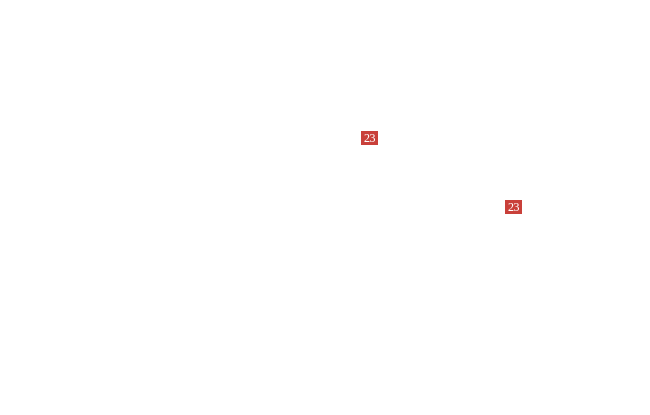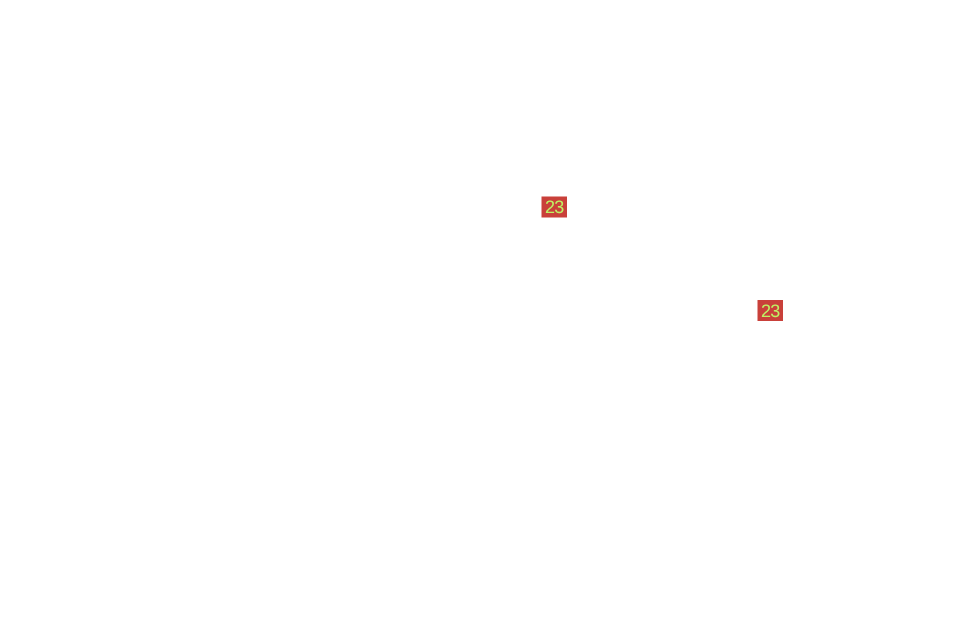--- a/index.html
+++ b/index.html
@@ -15,26 +15,27 @@
       position: relative;
       width: 650px;
       height: 415px;
       background: #ffffff;
     }
     .badge {
       position: absolute;
       width: 17px;
       height: 14px;
       background: #c9403a;
-      color: #bef264;
+      color: #ffffff;
       font-size: 12px;
       line-height: 14px;
       text-align: center;
       letter-spacing: -0.5px;
       box-sizing: border-box;
+      font-family: Liberation Serif, serif;
     }
     #badge-1 { left: 361px; top: 131px; }
     #badge-2 { left: 505px; top: 200px; }
   </style>
 </head>
 <body>
 
 <div class="canvas">
   <div id="badge-1" class="badge">23</div>
   <div id="badge-2" class="badge">23</div>

